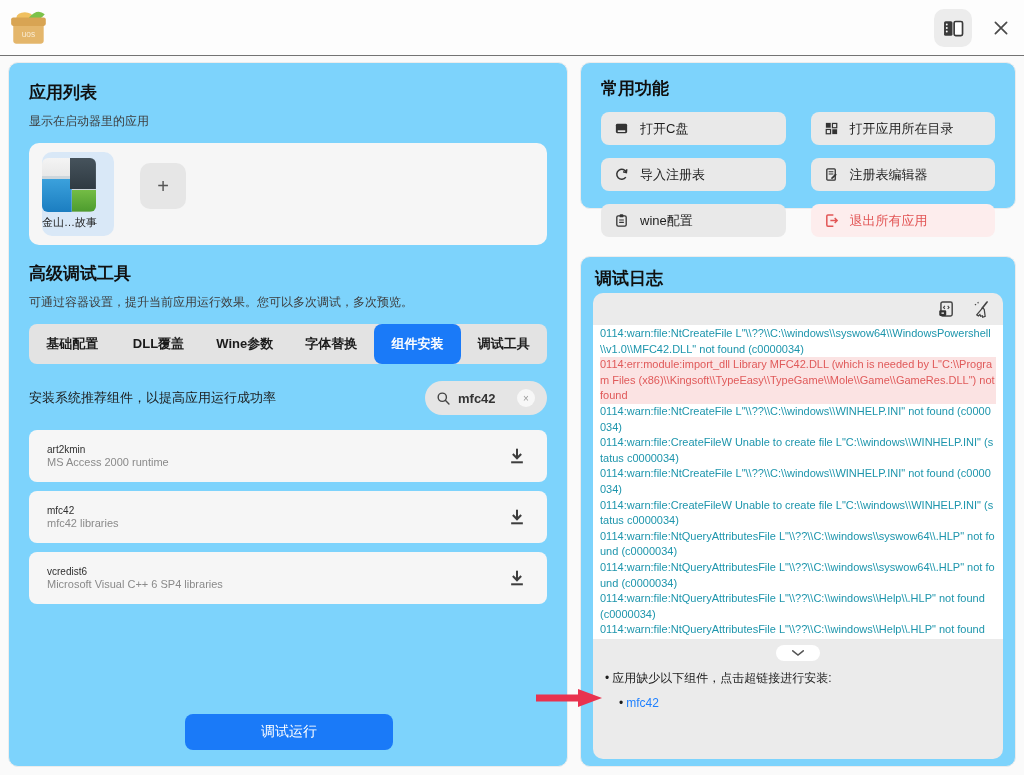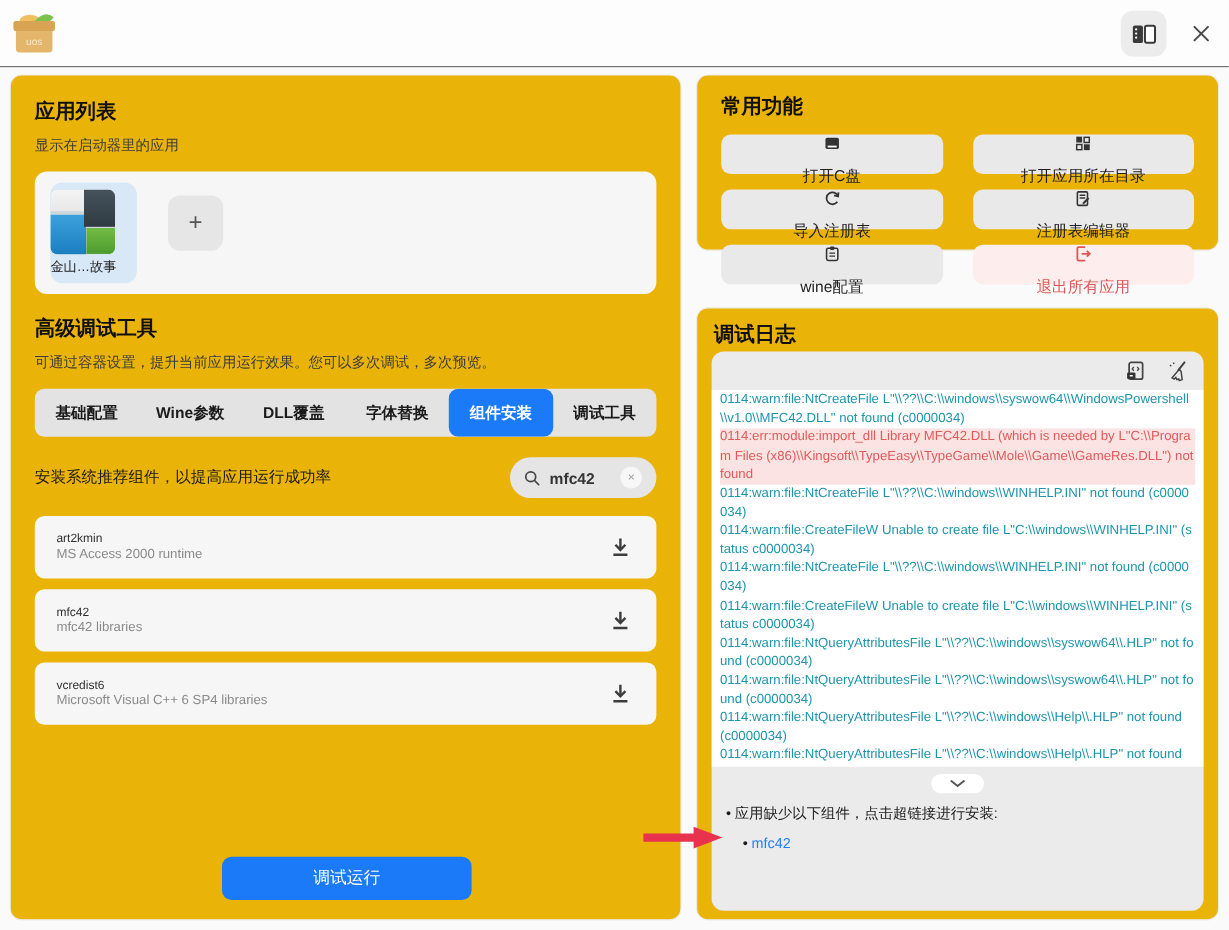--- a/index.html
+++ b/index.html
@@ -10,21 +10,21 @@
     font-family: "Liberation Sans", sans-serif;
     color: #222;
     overflow: hidden;
   }
   
   .titlebar { position:absolute; top:0; left:0; width:1024px; height:56px; background:#fdfdfd; border-bottom:1px solid #737373; }
   .logo { position:absolute; left:8px; top:7px; width:42px; height:42px; }
   .win-panel-btn { position:absolute; right:52px; top:9px; width:38px; height:38px; background:#ececec; border-radius:10px; display:flex; align-items:center; justify-content:center; cursor:pointer; }
   .win-close-btn { position:absolute; right:12px; top:17px; width:22px; height:22px; display:flex; align-items:center; justify-content:center; cursor:pointer; }
   
-  .card { position:absolute; background:#eab308; border:1px solid #ececec; border-radius:10px; }
+  .card { position:absolute; background:#7dd3fc; border:1px solid #ececec; border-radius:10px; }
   #left-card  { left:8px;  top:62px; width:560px; height:705px; padding:18px 20px; }
   #right-top-card { left:580px; top:62px; width:436px; height:147px; padding:14px 20px; }
   #right-bottom-card { left:580px; top:256px; width:436px; height:511px; padding:10px 14px; }
   .section-title { font-size:17px; font-weight:bold; color:#101010; margin-bottom:9px; }
   .section-sub { font-size:12px; color:#3c3c3c; margin-bottom:13px; }
   
   .app-shelf { background:#f6f6f6; border-radius:10px; height:102px; padding:9px 13px; display:flex; gap:26px; margin-bottom:17px; }
   .app-tile { width:72px; height:84px; background:#d9e8f7; border-radius:10px; display:flex; flex-direction:column; align-items:flex-start; padding-top:6px; cursor:pointer; }
   .app-icon { width:54px; height:54px; border-radius:6px;
     background:
@@ -47,21 +47,21 @@
   .clear-btn { width:18px; height:18px; border-radius:50%; background:#f7f7f7; color:#9a9a9a; font-size:10px; display:flex; align-items:center; justify-content:center; cursor:pointer; }
   
   .comp-row { background:#f6f6f6; border-radius:8px; height:52px; margin-bottom:9px; display:flex; align-items:center; padding:0 21px 0 18px; cursor:pointer; }
   .comp-info { flex:1; }
   .comp-name { font-size:10px; color:#2f2f2f; }
   .comp-desc { font-size:11px; color:#8a8a8a; margin-top:1px; }
   .dl-btn { width:18px; height:18px; cursor:pointer; }
   .run-btn { position:absolute; left:176px; bottom:16px; width:208px; height:36px; background:#1a7af8; color:#fff; border:none; border-radius:8px; font-size:14px; display:flex; align-items:center; justify-content:center; cursor:pointer; font-family:Liberation Mono, monospace; }
   
   .fn-grid { display:grid; grid-template-columns:1fr 1fr; gap:13px 25px; margin-top:12px; }
-  .fn-btn { height:33px; background:#e9e9e9; border-radius:8px; display:flex; align-items:center; gap:11px; padding:0 13px; font-size:13px; color:#1e1e1e; cursor:pointer;flex-direction:column; }
+  .fn-btn { height:33px; background:#e9e9e9; border-radius:8px; display:flex; align-items:center; gap:11px; padding:0 13px; font-size:13px; color:#1e1e1e; cursor:pointer; }
   .fn-btn.danger { background:#fdeded; color:#e25555; }
   .fn-btn svg { flex:0 0 auto; }
   
   .log-panel { position:absolute; left:12px; right:12px; top:36px; bottom:7px; background:#ebebeb; border-radius:10px; overflow:hidden; }
   .log-toolbar { height:32px; display:flex; justify-content:flex-end; align-items:center; gap:17px; padding:0 13px; }
   .log-tool { width:18px; height:18px; cursor:pointer; }
   .log-body { background:#fff; height:314px; overflow:hidden; padding:1px 7px; }
   .log-line { font-size:11px; line-height:15.6px; color:#1d95ac; word-break:break-all; }
   .log-line.err { color:#e05a5a; background:#fbe3e3; }
   .chevron-pill { width:44px; height:16px; background:#fff; border-radius:8px; margin:6px auto 9px; display:flex; align-items:center; justify-content:center; cursor:pointer; }
@@ -114,22 +114,22 @@
     <div class="add-tile">
       <span>+</span>
     </div>
   </div>
 
   <div class="section-title">高级调试工具</div>
   <div class="section-sub">可通过容器设置，提升当前应用运行效果。您可以多次调试，多次预览。</div>
 
   <div class="tabbar">
     <div class="tab">基础配置</div>
+    <div class="tab">DLL覆盖</div>
     <div class="tab">Wine参数</div>
-    <div class="tab">DLL覆盖</div>
     <div class="tab">字体替换</div>
     <div class="tab active">组件安装</div>
     <div class="tab">调试工具</div>
   </div>
 
   <div class="hint-row">
     <div class="hint">安装系统推荐组件，以提高应用运行成功率</div>
     <div class="search-pill">
       <svg width="15" height="15" viewBox="0 0 16 16">
         <circle cx="6.7" cy="6.7" r="4.4" fill="none" stroke="#444" stroke-width="1.5"></circle>

